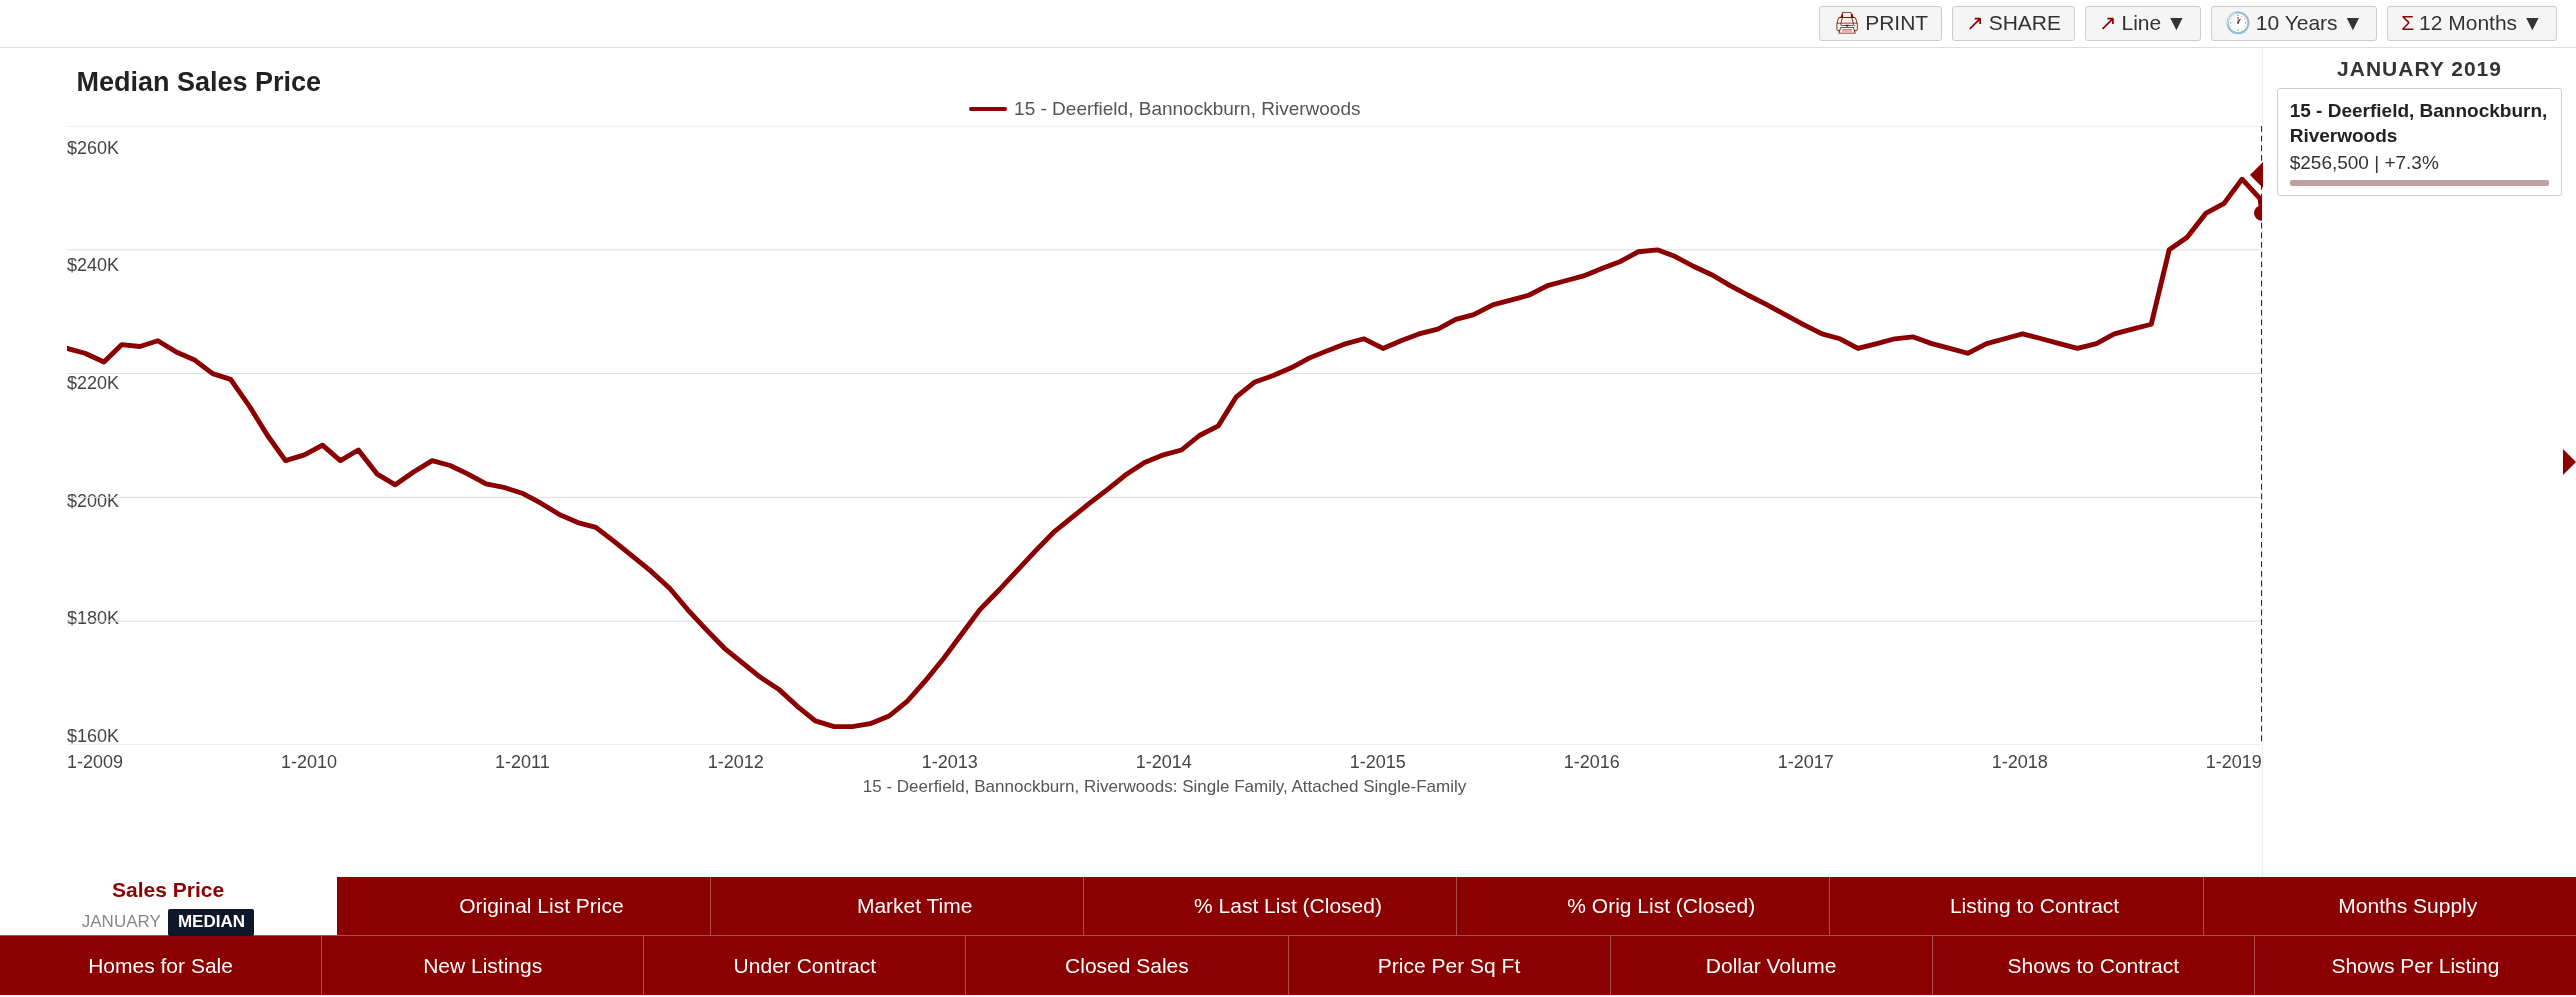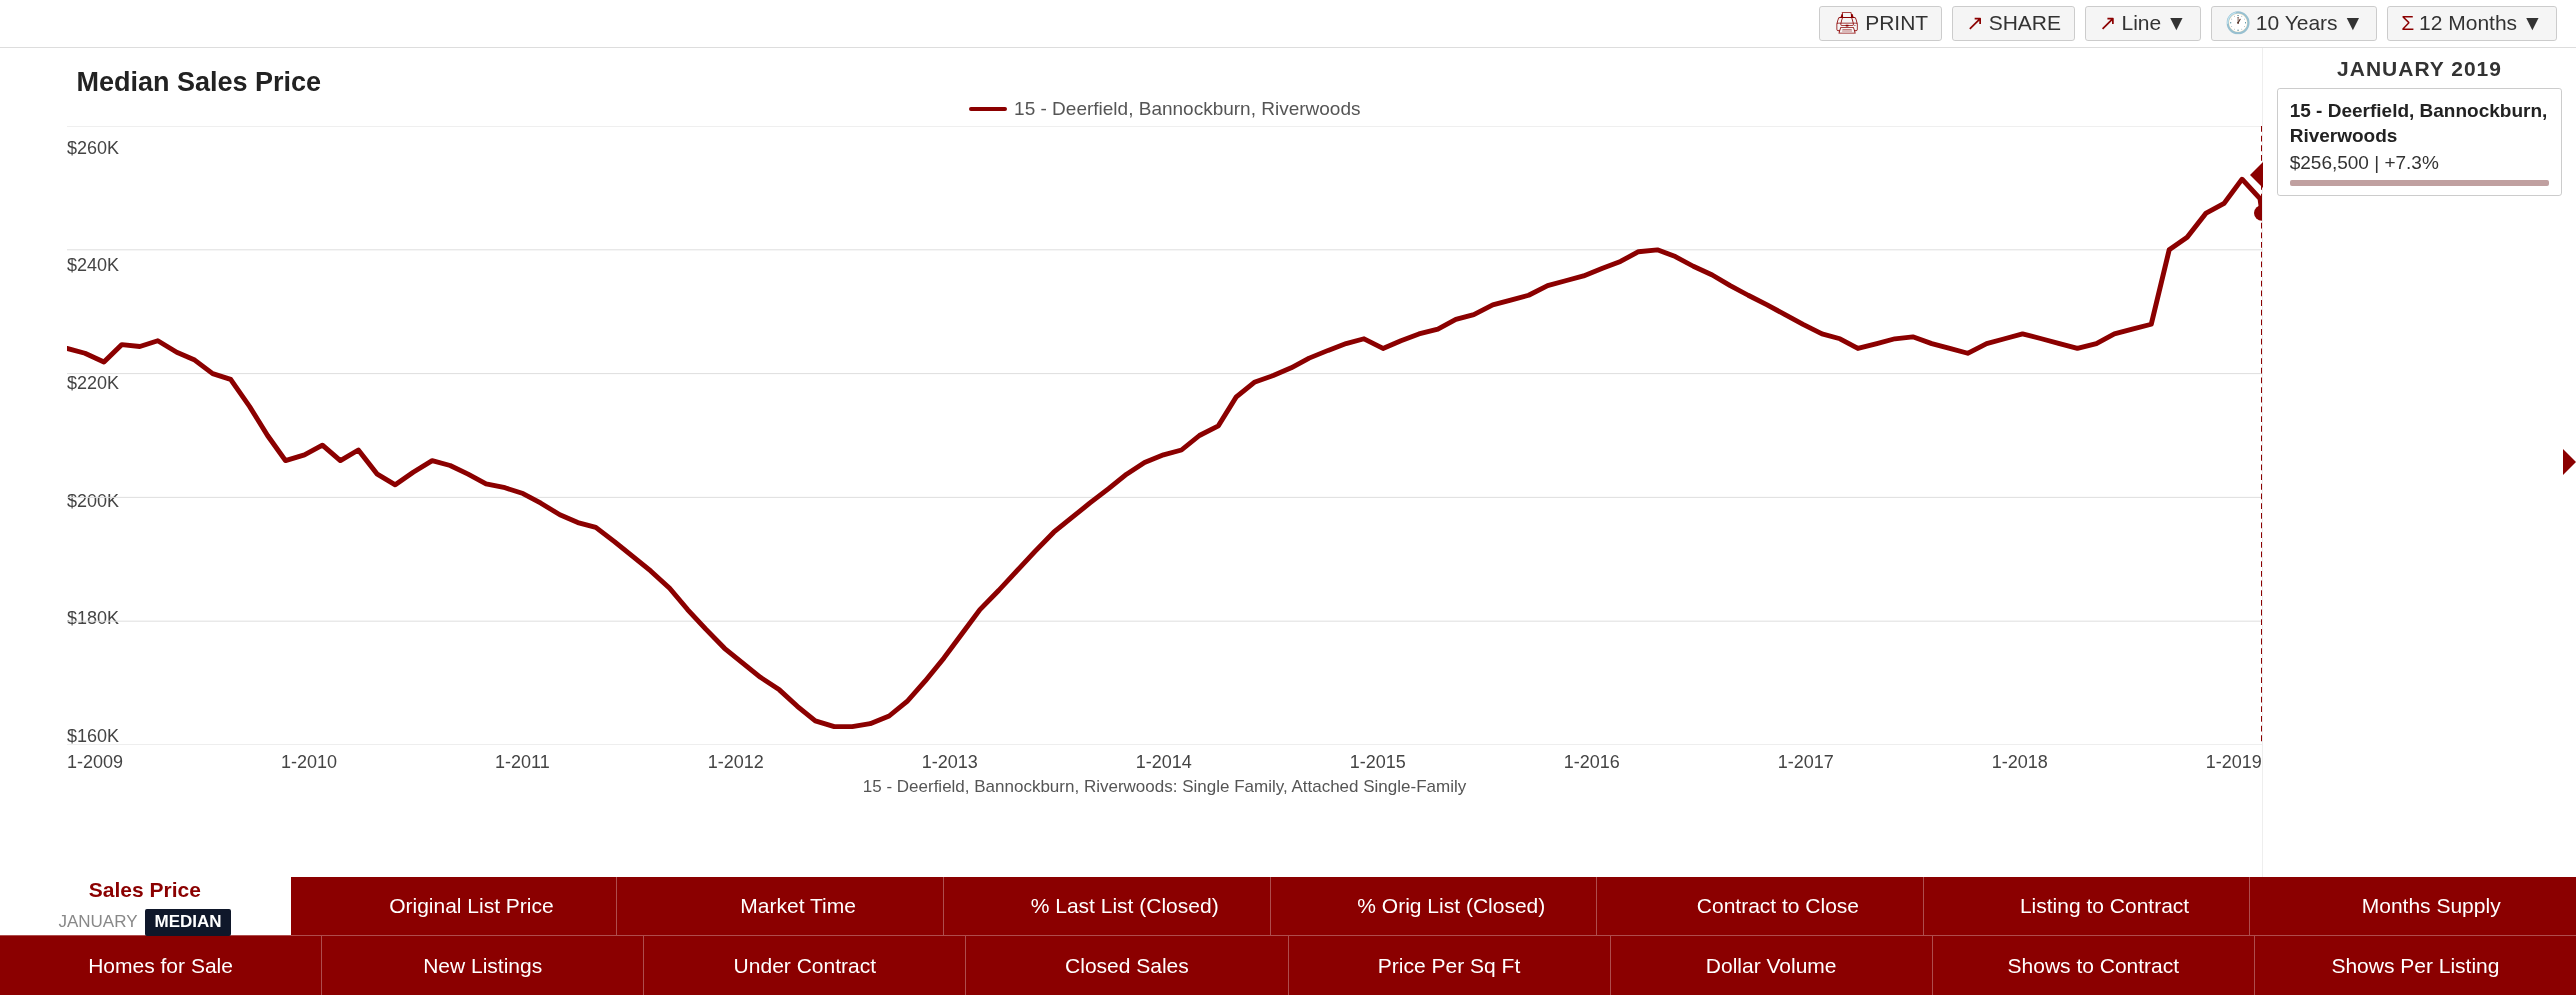--- a/index.html
+++ b/index.html
@@ -434,23 +434,20 @@
     <div class="bottom-tab">
       <span>Market Time</span>
     </div>
     <div class="bottom-tab">
       <span>% Last List (Closed)</span>
     </div>
     <div class="bottom-tab">
       <span>% Orig List (Closed)</span>
     </div>
     <div class="bottom-tab">
-      <span>Contract to Close</span>
-    </div>
-    <div class="bottom-tab">
       <span>Listing to Contract</span>
     </div>
     <div class="bottom-tab">
       <span>Months Supply</span>
     </div>
   </div>
 
   <div style="display:flex; height:59px;">
     <div class="bottom-tab">
       <span>Homes for Sale</span>

